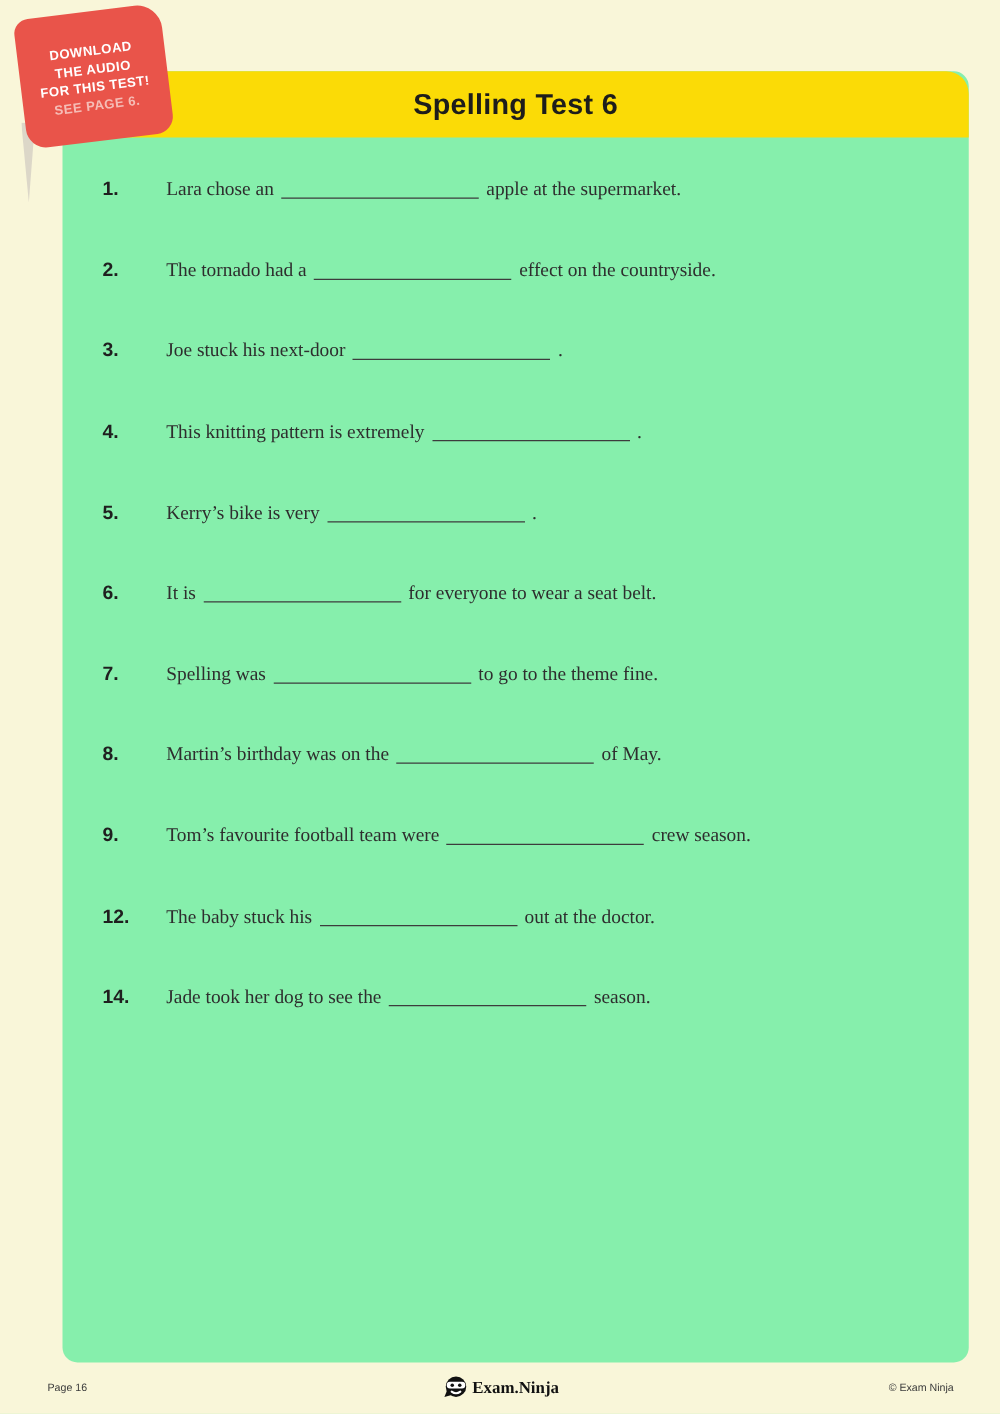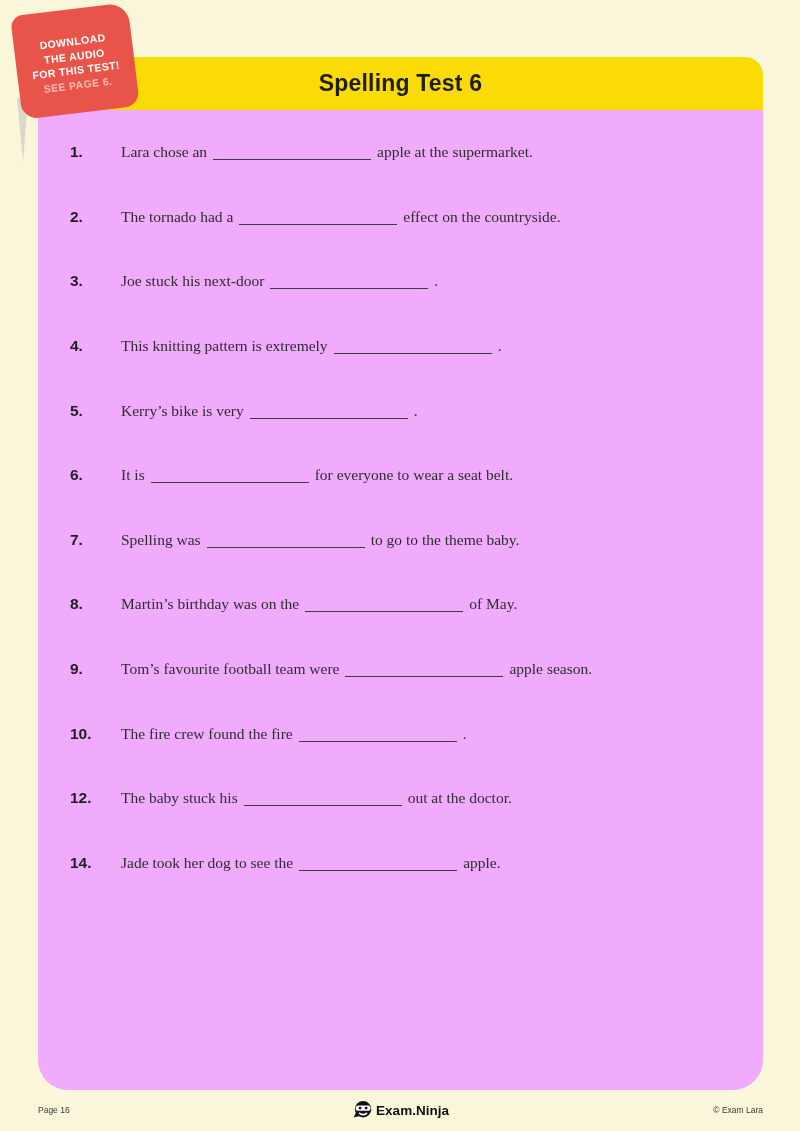--- a/index.html
+++ b/index.html
@@ -13,41 +13,41 @@
   
   .badge{position:absolute;left:16px;top:9px;width:118px;height:104px;background:#E9544A;
     border-radius:12px 20px 14px 16px;transform:rotate(-7deg);z-index:3;
     display:flex;flex-direction:column;justify-content:center;align-items:center;
     padding-top:4px;box-sizing:border-box;}
   .badge-line{color:#FFFFFF;font-weight:bold;font-size:10.5px;letter-spacing:0.4px;
     line-height:14.5px;white-space:nowrap;}
   .badge-line.dim{color:#F5BDB6;}
 
   
-  .card{position:absolute;left:38px;top:57px;width:725px;height:1033px;background:#f0abfc;
-    border-radius:30px;z-index:2;}
+  .card{position:absolute;left:50px;top:57px;width:725px;height:1033px;background:#86efac;
+    border-radius:12px;z-index:2;}
   .card-header{height:53px;background:#FBDB06;border-radius:18px 18px 0 0;
     display:flex;align-items:center;justify-content:center;}
   .card-header h1{margin:0;font-size:23px;font-weight:bold;color:#1D1D1B;letter-spacing:0.2px;}
 
   
   .questions{padding-top:10px;}
   .q{height:64.6px;display:flex;align-items:center;padding-left:32px;
     font-size:15.5px;color:#2E2E2E;}
   .qn{width:51px;font-weight:bold;color:#1F1F1F;flex:none;}
   .qt{white-space:nowrap;font-family:Liberation Serif, serif;}
   .blank{display:inline-block;width:158px;height:13px;border-bottom:1.5px solid #3C3C3C;
     margin:0 6px;vertical-align:-3px;}
 
   
   .footer{position:absolute;left:38px;width:725px;top:1098px;height:24px;
     display:flex;align-items:center;justify-content:space-between;
     font-size:8.5px;color:#3A3A3A;text-align:right;}
   .brand{position:absolute;left:50%;transform:translateX(-50%);
-    display:flex;align-items:center;gap:3px;font-size:13.5px;font-weight:bold;color:#111111;}
+    display:flex;align-items:center;gap:3px;font-size:13.5px;font-weight:bold;color:#111111;font-family:Liberation Serif, serif;}
   .brand svg{display:block;}
 </style>
 </head>
 <body>
 
 <div class="page">
 
   <div class="ribbon-tail"></div>
 
   <div class="badge">
@@ -82,54 +82,50 @@
       <div class="q">
         <span class="qn">5.</span>
         <span class="qt"><span>Kerry’s bike is very</span><span class="blank"></span><span>.</span></span>
       </div>
       <div class="q">
         <span class="qn">6.</span>
         <span class="qt"><span>It is</span><span class="blank"></span><span>for everyone to wear a seat belt.</span></span>
       </div>
       <div class="q">
         <span class="qn">7.</span>
-        <span class="qt"><span>Spelling was</span><span class="blank"></span><span>to go to the theme baby.</span></span>
+        <span class="qt"><span>Spelling was</span><span class="blank"></span><span>to go to the theme fine.</span></span>
       </div>
       <div class="q">
         <span class="qn">8.</span>
         <span class="qt"><span>Martin’s birthday was on the</span><span class="blank"></span><span>of May.</span></span>
       </div>
       <div class="q">
         <span class="qn">9.</span>
-        <span class="qt"><span>Tom’s favourite football team were</span><span class="blank"></span><span>apple season.</span></span>
-      </div>
-      <div class="q">
-        <span class="qn">10.</span>
-        <span class="qt"><span>The fire crew found the fire</span><span class="blank"></span><span>.</span></span>
+        <span class="qt"><span>Tom’s favourite football team were</span><span class="blank"></span><span>crew season.</span></span>
       </div>
       <div class="q">
         <span class="qn">12.</span>
         <span class="qt"><span>The baby stuck his</span><span class="blank"></span><span>out at the doctor.</span></span>
       </div>
       <div class="q">
         <span class="qn">14.</span>
-        <span class="qt"><span>Jade took her dog to see the</span><span class="blank"></span><span>apple.</span></span>
+        <span class="qt"><span>Jade took her dog to see the</span><span class="blank"></span><span>season.</span></span>
       </div>
     </div>
   </div>
 
   <div class="footer">
     <span>Page 16</span>
     <span class="brand">
       <svg width="21" height="21" viewBox="0 0 21 21">
         <path d="M3.5 12 L1.2 17.5 L7 16 Z" fill="#111111"></path>
         <circle cx="10.5" cy="9.3" r="8.2" fill="#111111"></circle>
         <rect x="3.1" y="5.4" width="14.8" height="5.4" rx="2.6" fill="#FFFFFF"></rect>
         <circle cx="7.5" cy="8.1" r="1.4" fill="#111111"></circle>
         <circle cx="13.5" cy="8.1" r="1.4" fill="#111111"></circle>
         <path d="M7 13.3 Q10.5 16 14 13.3" stroke="#FFFFFF" stroke-width="1.6" fill="none" stroke-linecap="round"></path>
       </svg>
       <span>Exam.Ninja</span>
     </span>
-    <span>© Exam Lara</span>
+    <span>© Exam Ninja</span>
   </div>
 
 </div>
 
 </body></html>

